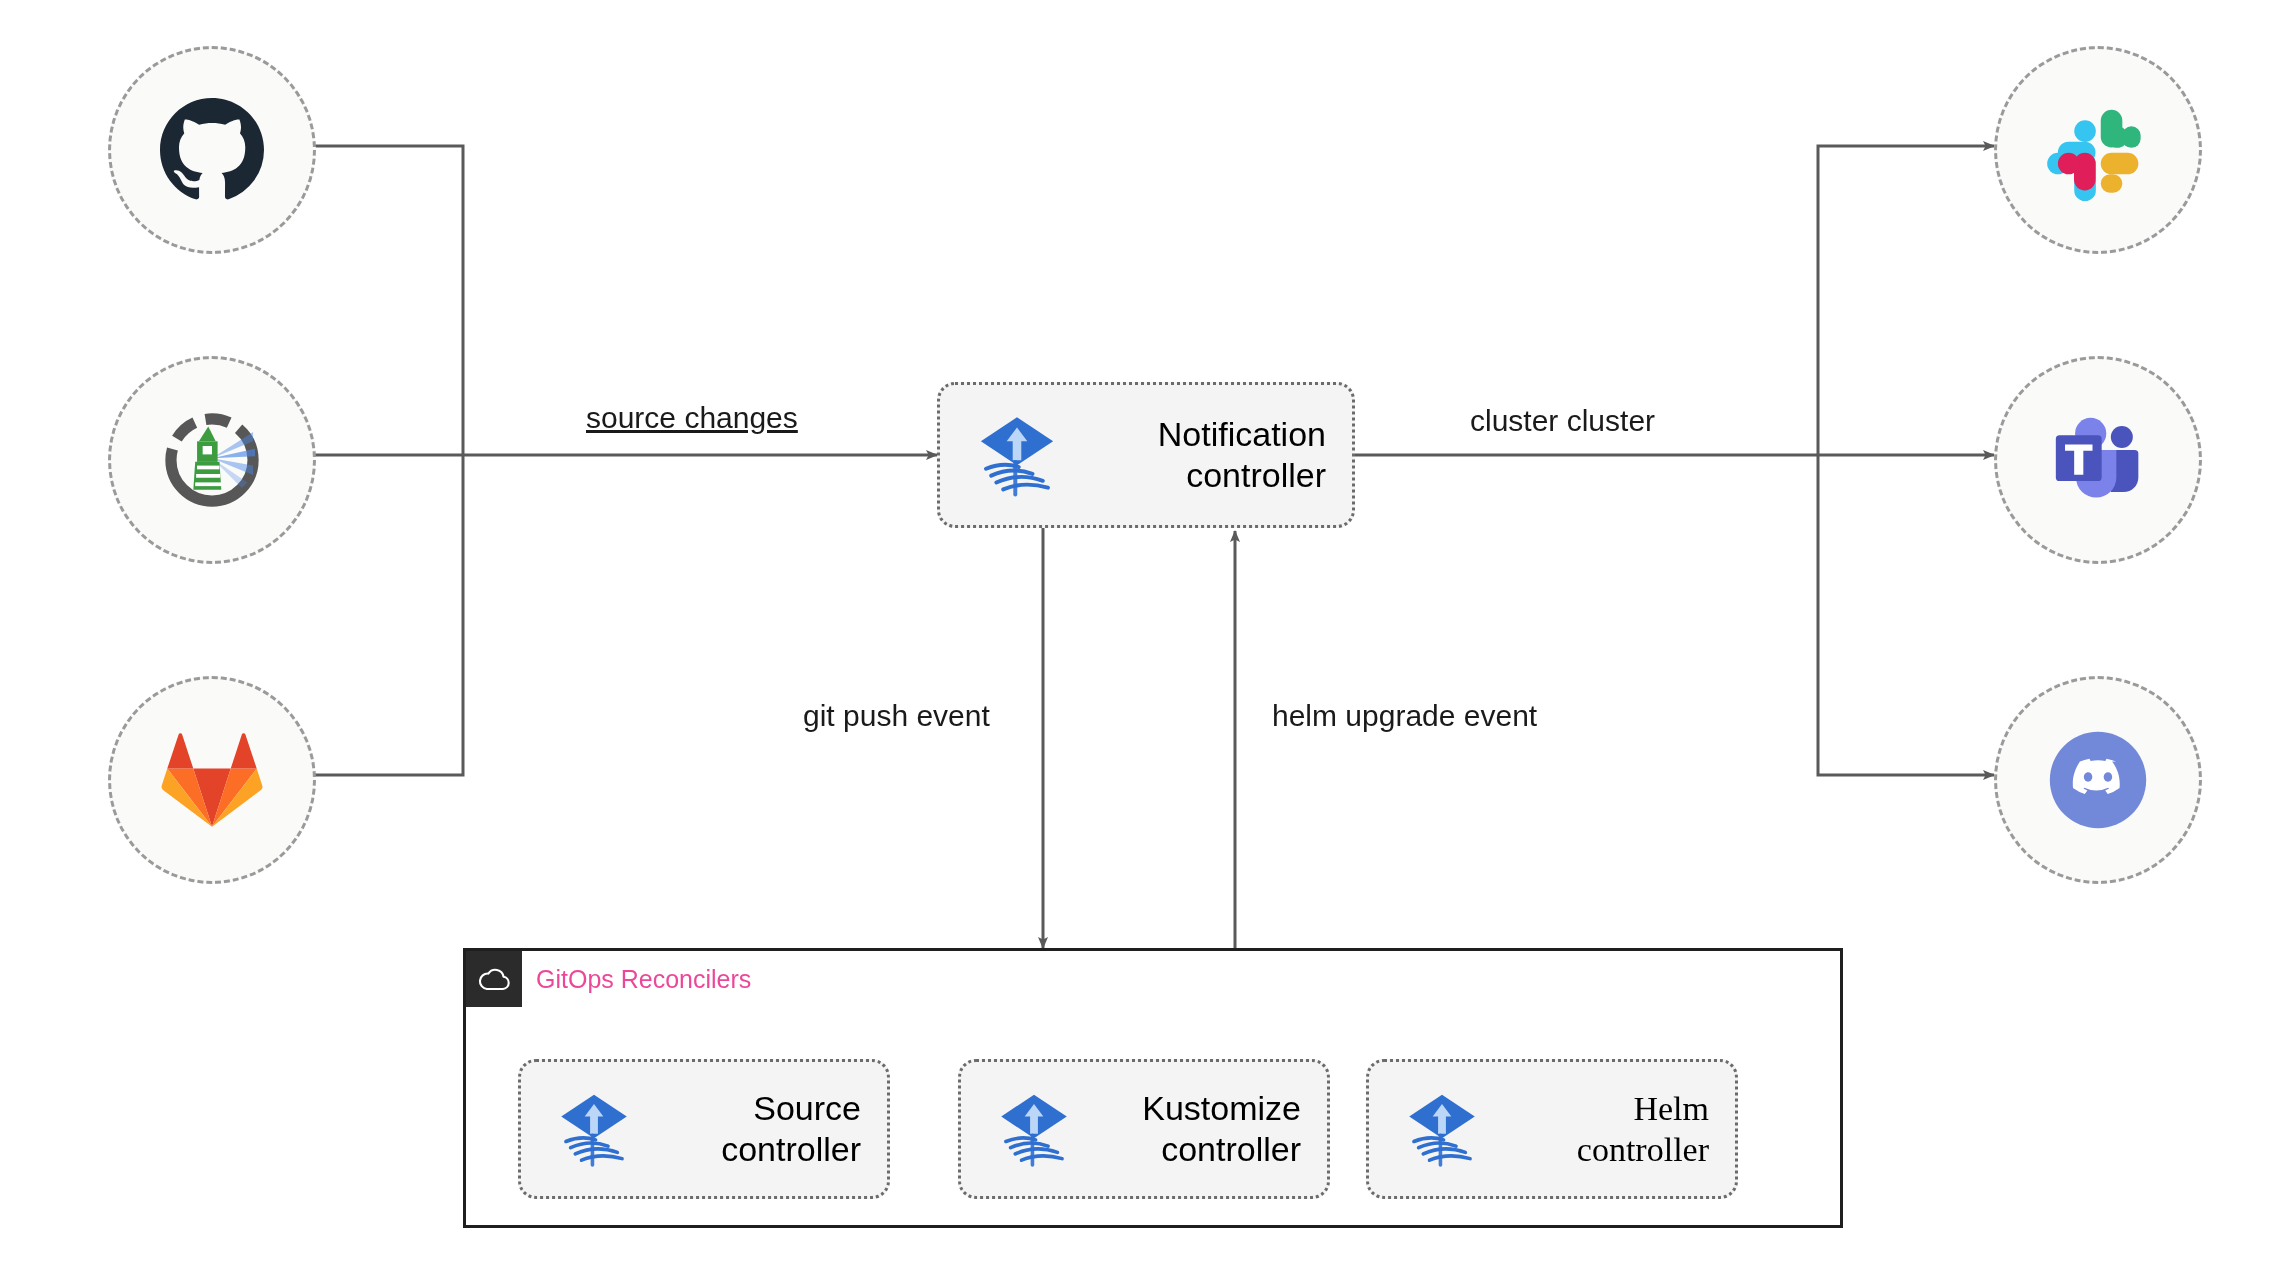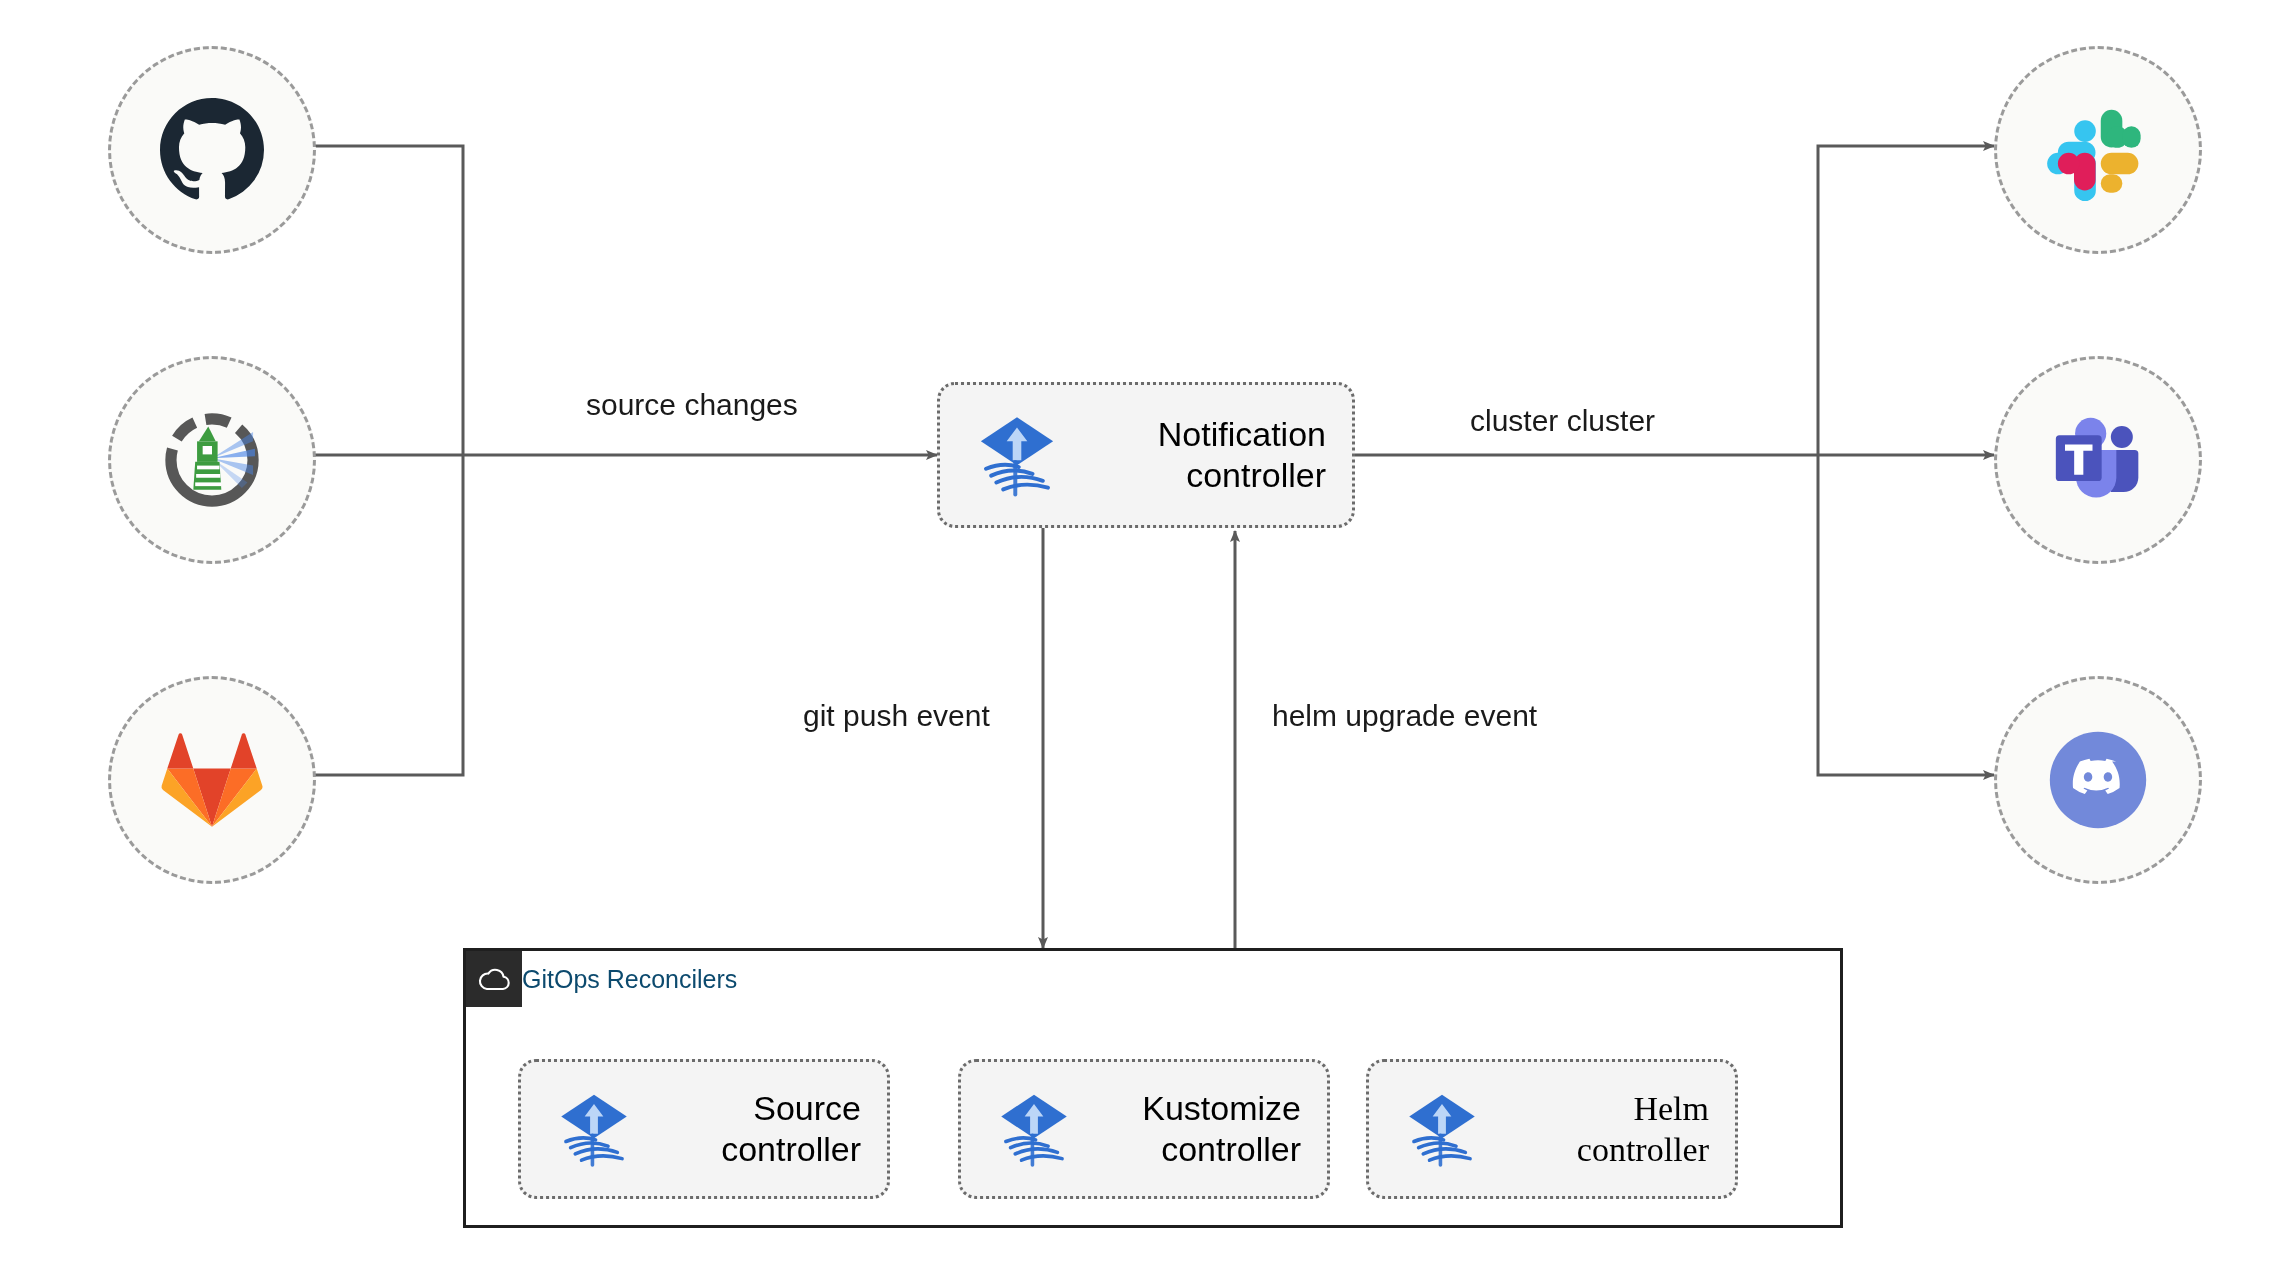--- a/index.html
+++ b/index.html
@@ -86,21 +86,22 @@
     width: 56px;
     height: 56px;
     background: #2b2b2b;
     display: flex;
     align-items: center;
     justify-content: center;
     flex: 0 0 auto;
   }
   #gitops-title {
     font-size: 25px;
-    color: #0c4a6e;
+    color: #ec4899;
+    margin-left: 14px;
     white-space: nowrap;
   }
 
   
   .edge-label {
     position: absolute;
     font-size: 30px;
     color: #1a1a1a;
     white-space: nowrap;
     background: #ffffff;
@@ -323,21 +324,21 @@
             <path d="M34,90 Q58,80 86,88"></path>
             <path d="M48,58 L48,96" opacity="0.9"></path>
           </g>
         </svg>
       </span>
       <span class="ctrl-label">Helm
 controller</span>
     </div>
   </div>
 
-  <div class="edge-label" style="left:578px; top:386px;">source changes</div>
+  <div class="edge-label" style="left:578px; top:399px;text-decoration:underline;">source changes</div>
 
   <div class="edge-label" style="left:1462px; top:402px;">cluster cluster</div>
 
   <div class="edge-label" style="left:795px; top:697px;">git push event</div>
 
   <div class="edge-label" style="left:1264px; top:697px;">helm upgrade event</div>
 
 </div>
 
 </body></html>

